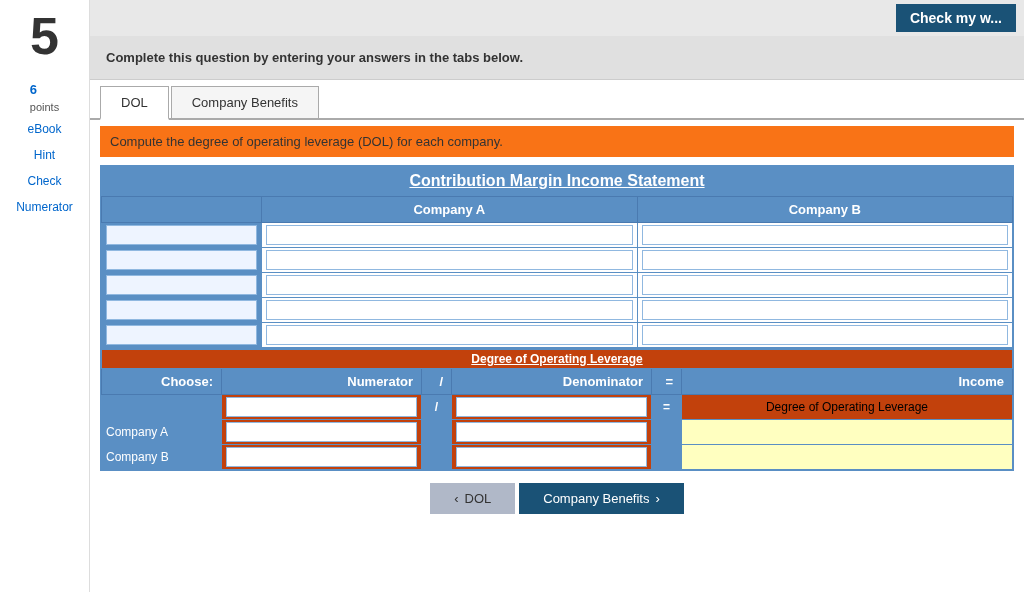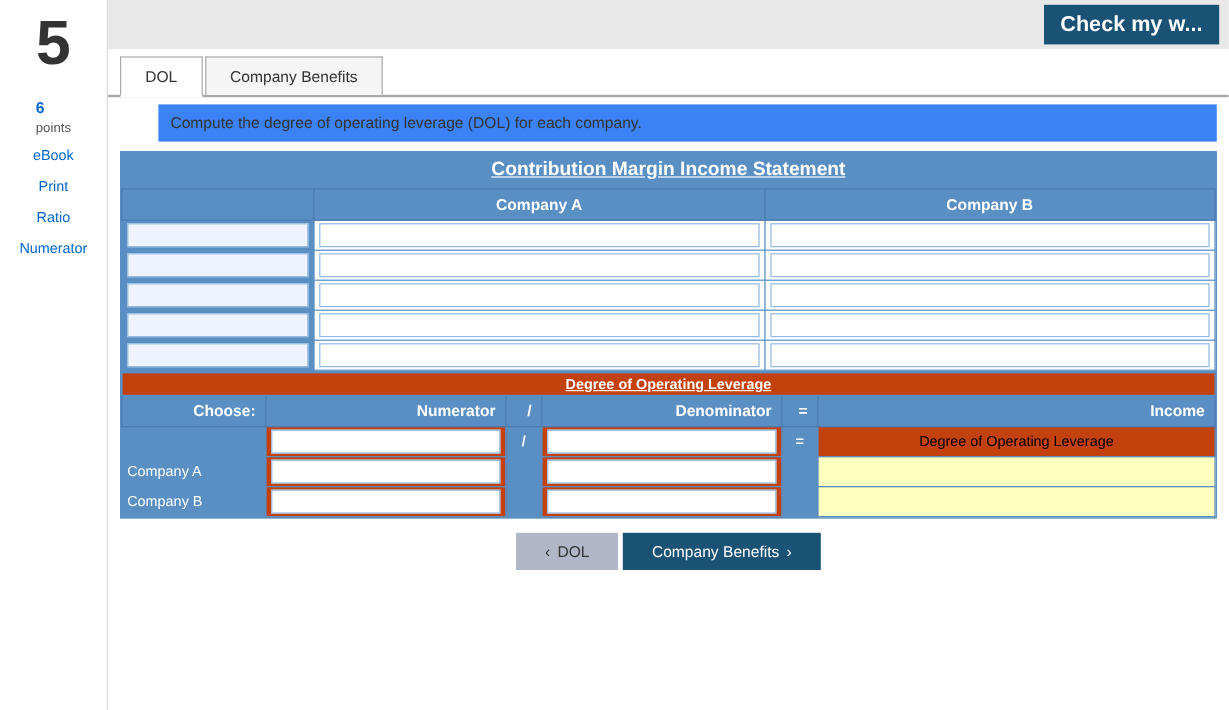--- a/index.html
+++ b/index.html
@@ -37,21 +37,21 @@
       display: flex;
       justify-content: flex-end;
       background: #e8e8e8;
       padding: 4px 8px;
     }
     .check-btn {
       background: #1a5276;
       color: #fff;
       border: none;
       padding: 6px 14px;
-      font-size: 18px;
+      font-size: 14px;
       cursor: pointer;
       font-weight: bold;
     }
 
     
     .instruction-bar {
       background: #e0e0e0;
       padding: 14px 16px;
       font-weight: bold;
       font-size: 13px;
@@ -84,27 +84,26 @@
     }
 
     
     .content-area {
       padding: 0 10px 10px 10px;
       flex: 1;
     }
 
     
     .blue-instruction {
-      background: #3b82f6;
+      background: #f97316;
       padding: 8px 10px;
       font-size: 13px;
       color: #333;
       margin-bottom: 8px;
       margin-top: 6px;
-      margin-left: 32px;
     }
 
     
     .table-container {
       border: 1px solid #5a8fc4;
       background: #5a8fc4;
     }
 
     .table-title {
       text-align: center;
@@ -285,32 +284,33 @@
 <div class="outer-wrapper">
 
   <div class="left-panel">
     <div class="question-number">5</div>
     <div class="left-links">
       <div>
         <span class="points-number">6</span>
         <div class="points-label">points</div>
       </div>
       <a class="nav-link">eBook</a>
-      <a class="nav-link">Print</a>
-      <a class="nav-link">Ratio</a>
+      <a class="nav-link">Hint</a>
+      <a class="nav-link">Check</a>
       <a class="nav-link">Numerator</a>
     </div>
   </div>
 
   <div class="main-content">
 
     <div class="top-bar">
       <button class="check-btn">Check my w...</button>
     </div>
 
+    <div class="instruction-bar">Complete this question by entering your answers in the tabs below.</div>
 
     <div class="tabs-row">
       <div class="tab active">DOL</div>
       <div class="tab">Company Benefits</div>
     </div>
 
     <div class="content-area">
 
       <div class="blue-instruction">Compute the degree of operating leverage (DOL) for each company.</div>
 

